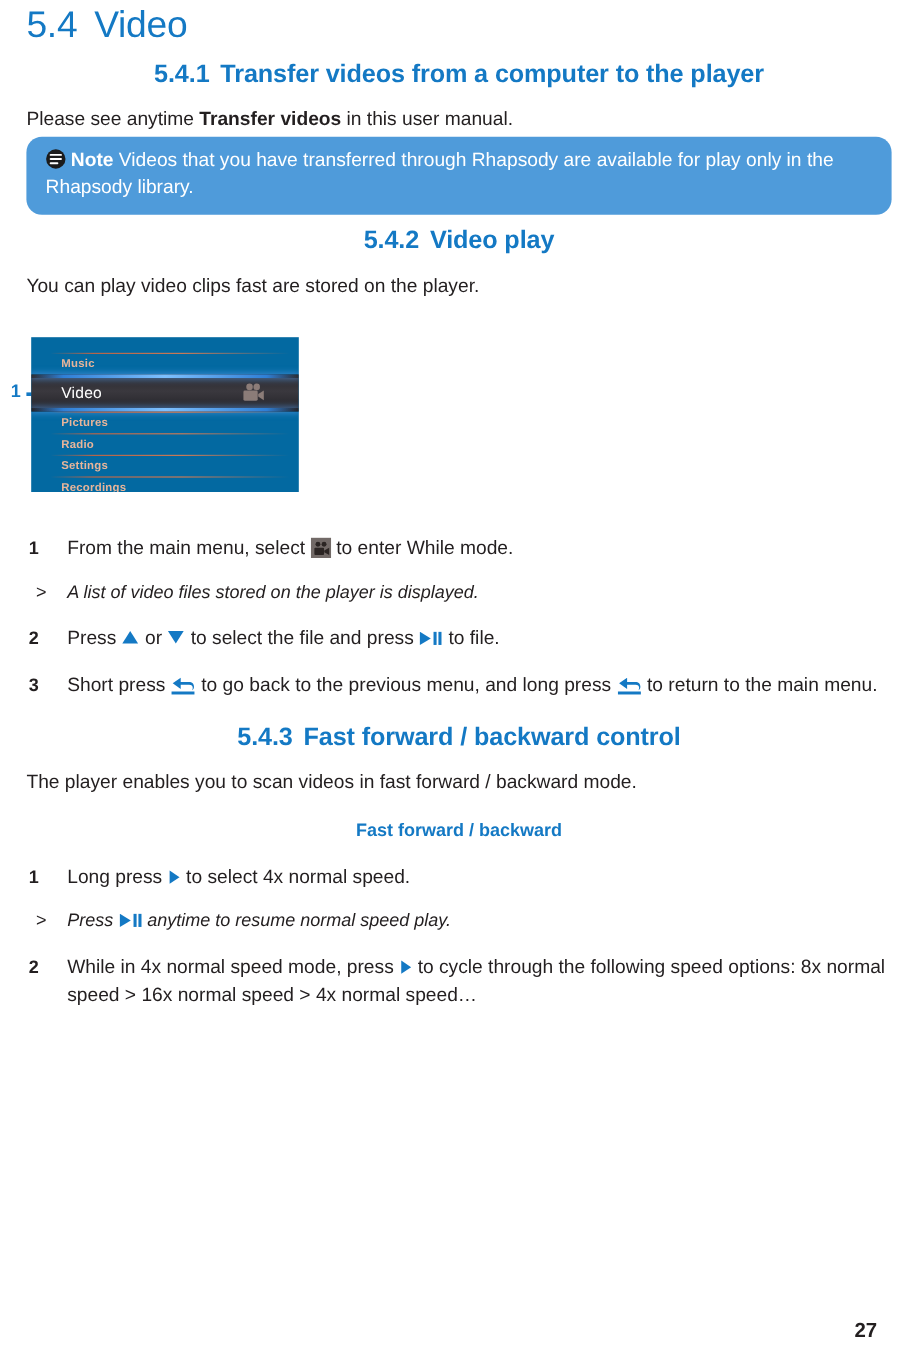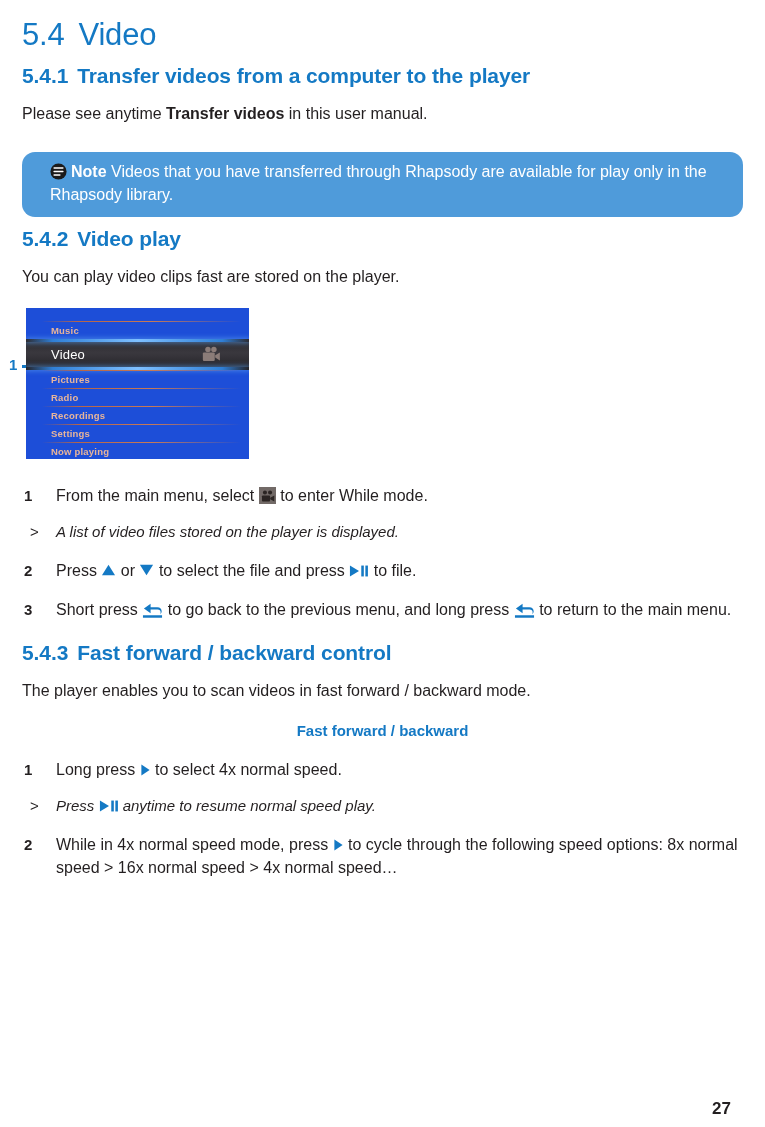--- a/index.html
+++ b/index.html
@@ -23,34 +23,35 @@
     padding: 0 22px;
   }
 
   
   .h-main {
     color: #1479c4;
     font-size: 31px;
     font-weight: 400;
     letter-spacing: -0.2px;
     margin: 0;
-    padding-top: 16px;
+    padding-top: 2px;
     line-height: 38px;
     white-space: pre;
   }
   .h-main .num { margin-right: 14px; }
 
   .h-sub {
     color: #1479c4;
     font-size: 21px;
     font-weight: bold;
     margin: 8px 0 0 0;
     line-height: 28px;
     letter-spacing: -0.1px;
     white-space: pre;
+    text-align: center;
   }
   .h-sub .num { margin-right: 9px; }
 
   .h-small {
     color: #1479c4;
     font-size: 15px;
     font-weight: bold;
     margin: 18px 0 0 0;
     line-height: 22px;
     text-align: center;
@@ -60,25 +61,25 @@
   .para {
     font-size: 16px;
     line-height: 22px;
     margin: 13px 0 0 0;
     color: #231f20;
   }
   .para b { font-weight: bold; text-align: right; }
 
   
   .note-box {
-    margin-top: 27px;
+    margin-top: 3px;
     background: #4f9bda;
     color: #ffffff;
     border-radius: 13px;
-    padding: 8px 14px 11px 28px;
+    padding: 8px 14px 11px 16px;
     font-size: 16px;
     line-height: 23px;
     box-sizing: border-box;
   }
   .note-icon {
     display: inline-block;
     width: 17px;
     height: 17px;
     vertical-align: -3px;
     margin-right: 4px;
@@ -103,24 +104,24 @@
     position: absolute;
     left: 0px;
     top: 57px;
     width: 25px;
     height: 3px;
     background: #1479c4;
   }
   .device {
     position: absolute;
     left: 4px;
-    top: 0;
+    top: 11px;
     width: 223px;
-    height: 151px;
-    background: #1d4ed8;
+    height: 129px;
+    background: #0369a1;
     overflow: hidden;
   }
   .dev-row {
     position: relative;
     height: 18px;
     box-sizing: border-box;
     padding-left: 25px;
     font-size: 9.5px;
     color: #e8b59a;
     font-weight: bold;
@@ -267,24 +268,24 @@
         </span>
       </div>
 
       <div class="dev-row">
         <span>Pictures</span>
       </div>
       <div class="dev-row">
         <span>Radio</span>
       </div>
       <div class="dev-row">
+        <span>Settings</span>
+      </div>
+      <div class="dev-row">
         <span>Recordings</span>
-      </div>
-      <div class="dev-row">
-        <span>Settings</span>
       </div>
       <div class="dev-row">
         <span>Now playing</span>
       </div>
 
     </div>
   </div>
 
   <div class="step">
     <span class="n">1</span><span>From the main menu, select </span><span class="ic ic-video"><svg viewBox="0 0 20 20" width="17" height="17" xmlns="http://www.w3.org/2000/svg">

